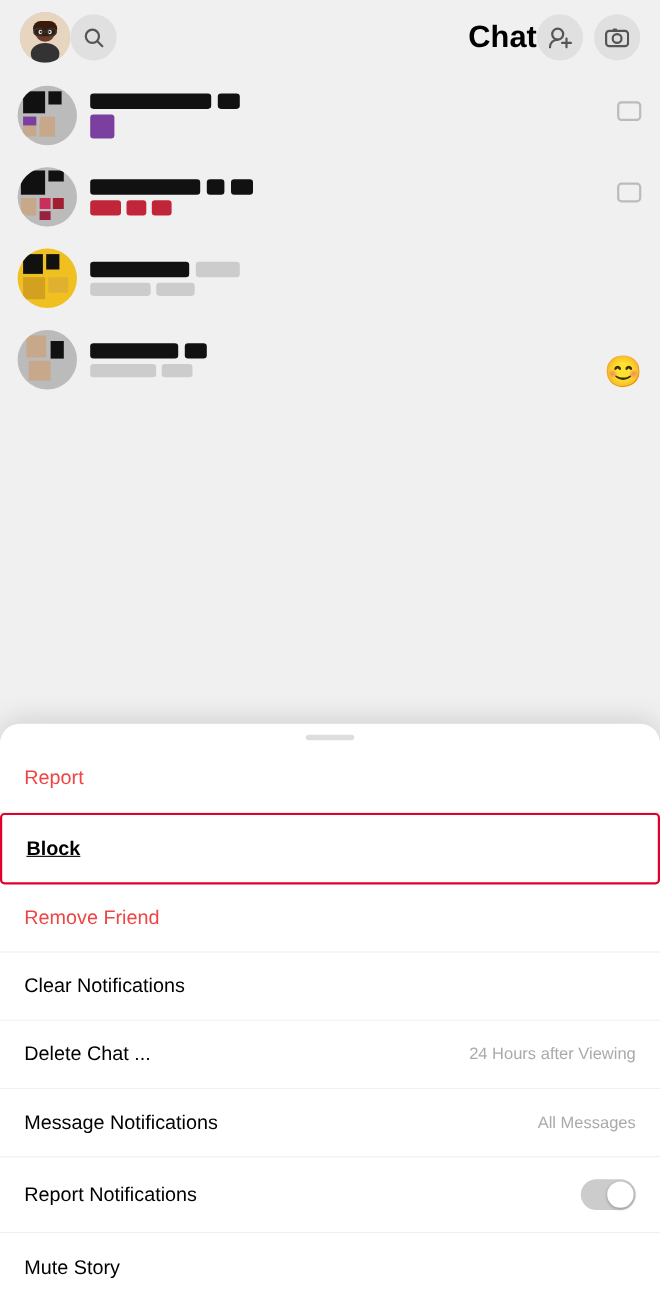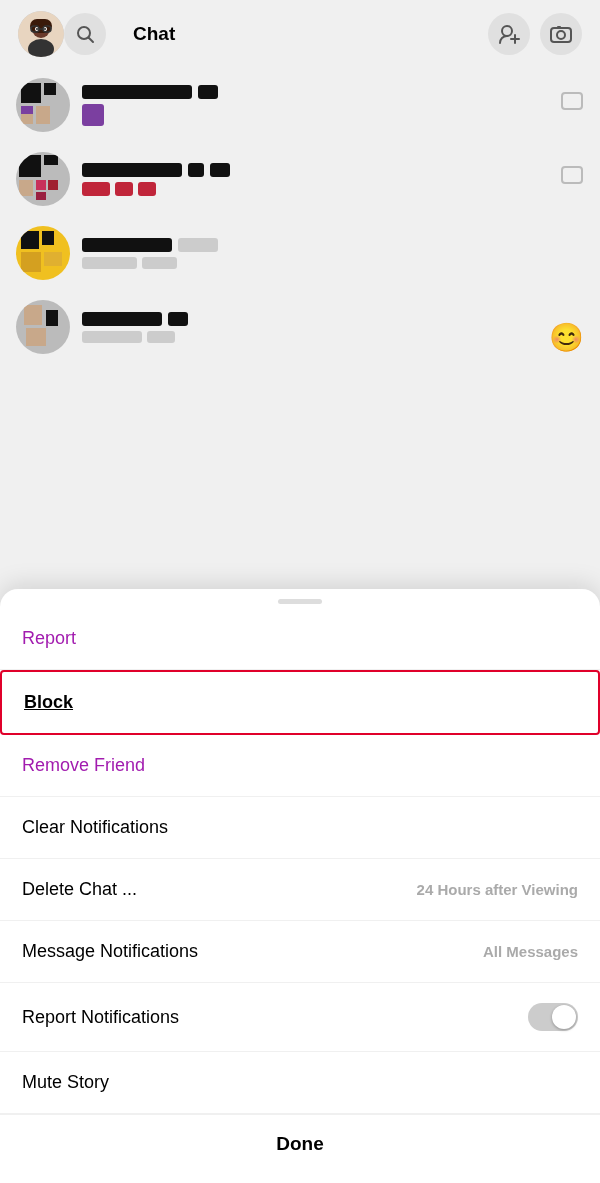--- a/index.html
+++ b/index.html
@@ -31,25 +31,25 @@
     .top-bar-avatar svg { width: 100%; height: 100%; }
     .top-bar-search {
       width: 42px;
       height: 42px;
       border-radius: 50%;
       background: #e0e0e0;
       display: flex; align-items: center; justify-content: center;
       cursor: pointer;
     }
     .top-bar-title {
-      font-size: 19px;
+      font-size: 28px;
       font-weight: 700;
       color: #000;
       flex: 1;
-      text-align: left;
+      text-align: right;
       padding-left: 27px;
     }
     .top-bar-actions {
       display: flex;
       gap: 10px;
       align-items: center;
     }
     .icon-btn {
       width: 42px;
       height: 42px;
@@ -141,34 +141,34 @@
       display: flex;
       align-items: center;
       justify-content: space-between;
       cursor: pointer;
       min-height: 62px;
     }
     .menu-item:last-of-type {
       border-bottom: none;
     }
     .menu-item.red {
-      color: #a21caf;
+      color: #ef4444;
     }
     .menu-item.block-item {
       border: 2.5px solid #e0002a;
       border-radius: 4px;
       margin: 0 0;
       color: #000;
       font-weight: 700;
       text-decoration: underline;
     }
     .menu-item-value {
       color: #aaa;
       font-size: 15px;
-      font-weight: 700;
+      font-weight: 400;
     }
     .toggle-track {
       width: 50px;
       height: 28px;
       background: #ccc;
       border-radius: 14px;
       position: relative;
       display: inline-block;
     }
     .toggle-thumb {
@@ -381,17 +381,14 @@
     <span>Report Notifications</span>
     <div class="toggle-track">
       <div class="toggle-thumb"></div>
     </div>
   </div>
 
   <div class="menu-item">
     <span>Mute Story</span>
   </div>
 
-  <div class="done-btn">
-    <span>Done</span>
-  </div>
 
 </div>
 
 </body></html>

